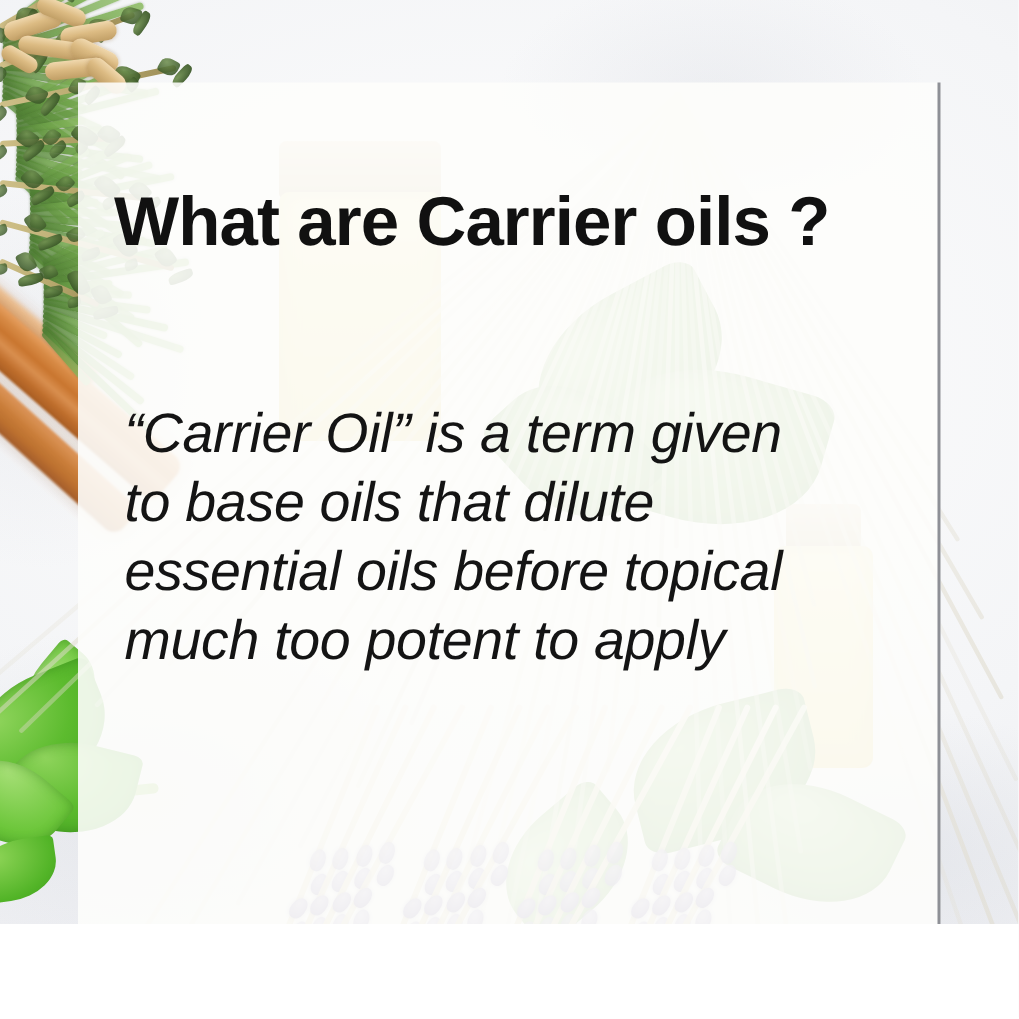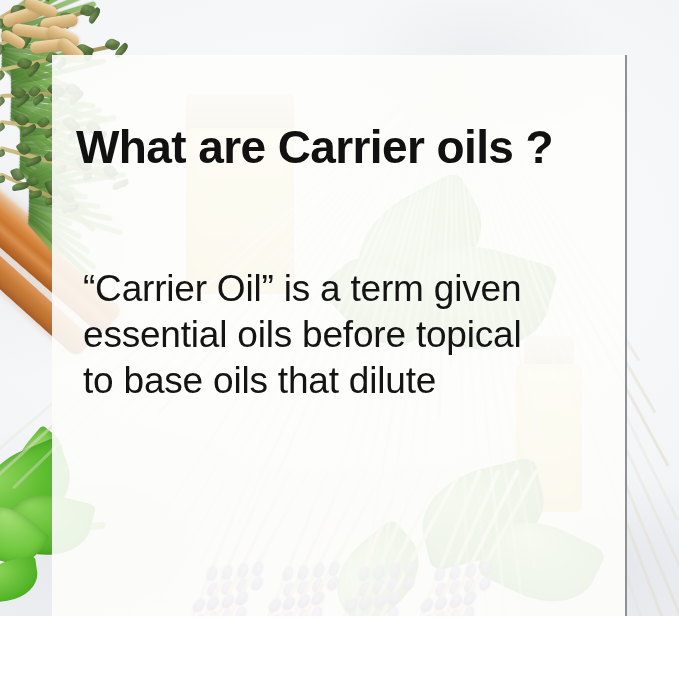--- a/index.html
+++ b/index.html
@@ -223,21 +223,21 @@
     left: 83px;
     top: 266px;
     width: 540px;
     margin: 0;
     font-size: 37px;
     font-weight: 400;
     line-height: 46px;
     color: #141414;
     letter-spacing: -0.2px;
   }
-  #body-copy .ln { display: block; white-space: nowrap; }
+  #body-copy .ln { display: block; white-space: nowrap; font-style: italic; }
 </style>
 </head>
 <body>
 
 <div id="stage">
 
   <div class="photo"></div>
   <div class="photo-grain"></div>
 
   <div class="el cinnamon c"></div>
@@ -596,17 +596,18 @@
       <div class="twine-seg" style="left: 56px; top: 44px; width: 30px; height: 13px; transform: rotate(40deg);"></div>
       <div class="twine-seg" style="left: 0px; top: 34px; width: 26px; height: 11px; transform: rotate(30deg);"></div>
     </div>
 
   <div id="card"></div>
 
   <h1 id="heading">What are Carrier oils ?</h1>
 
   <p id="body-copy">
       <span class="ln">“Carrier Oil” is a term given</span>
+      <span class="ln">to base oils that dilute</span>
       <span class="ln">essential oils before topical</span>
-      <span class="ln">to base oils that dilute</span>
+      <span class="ln">much too potent to apply</span>
     </p>
 
 </div>
 
 </body></html>

